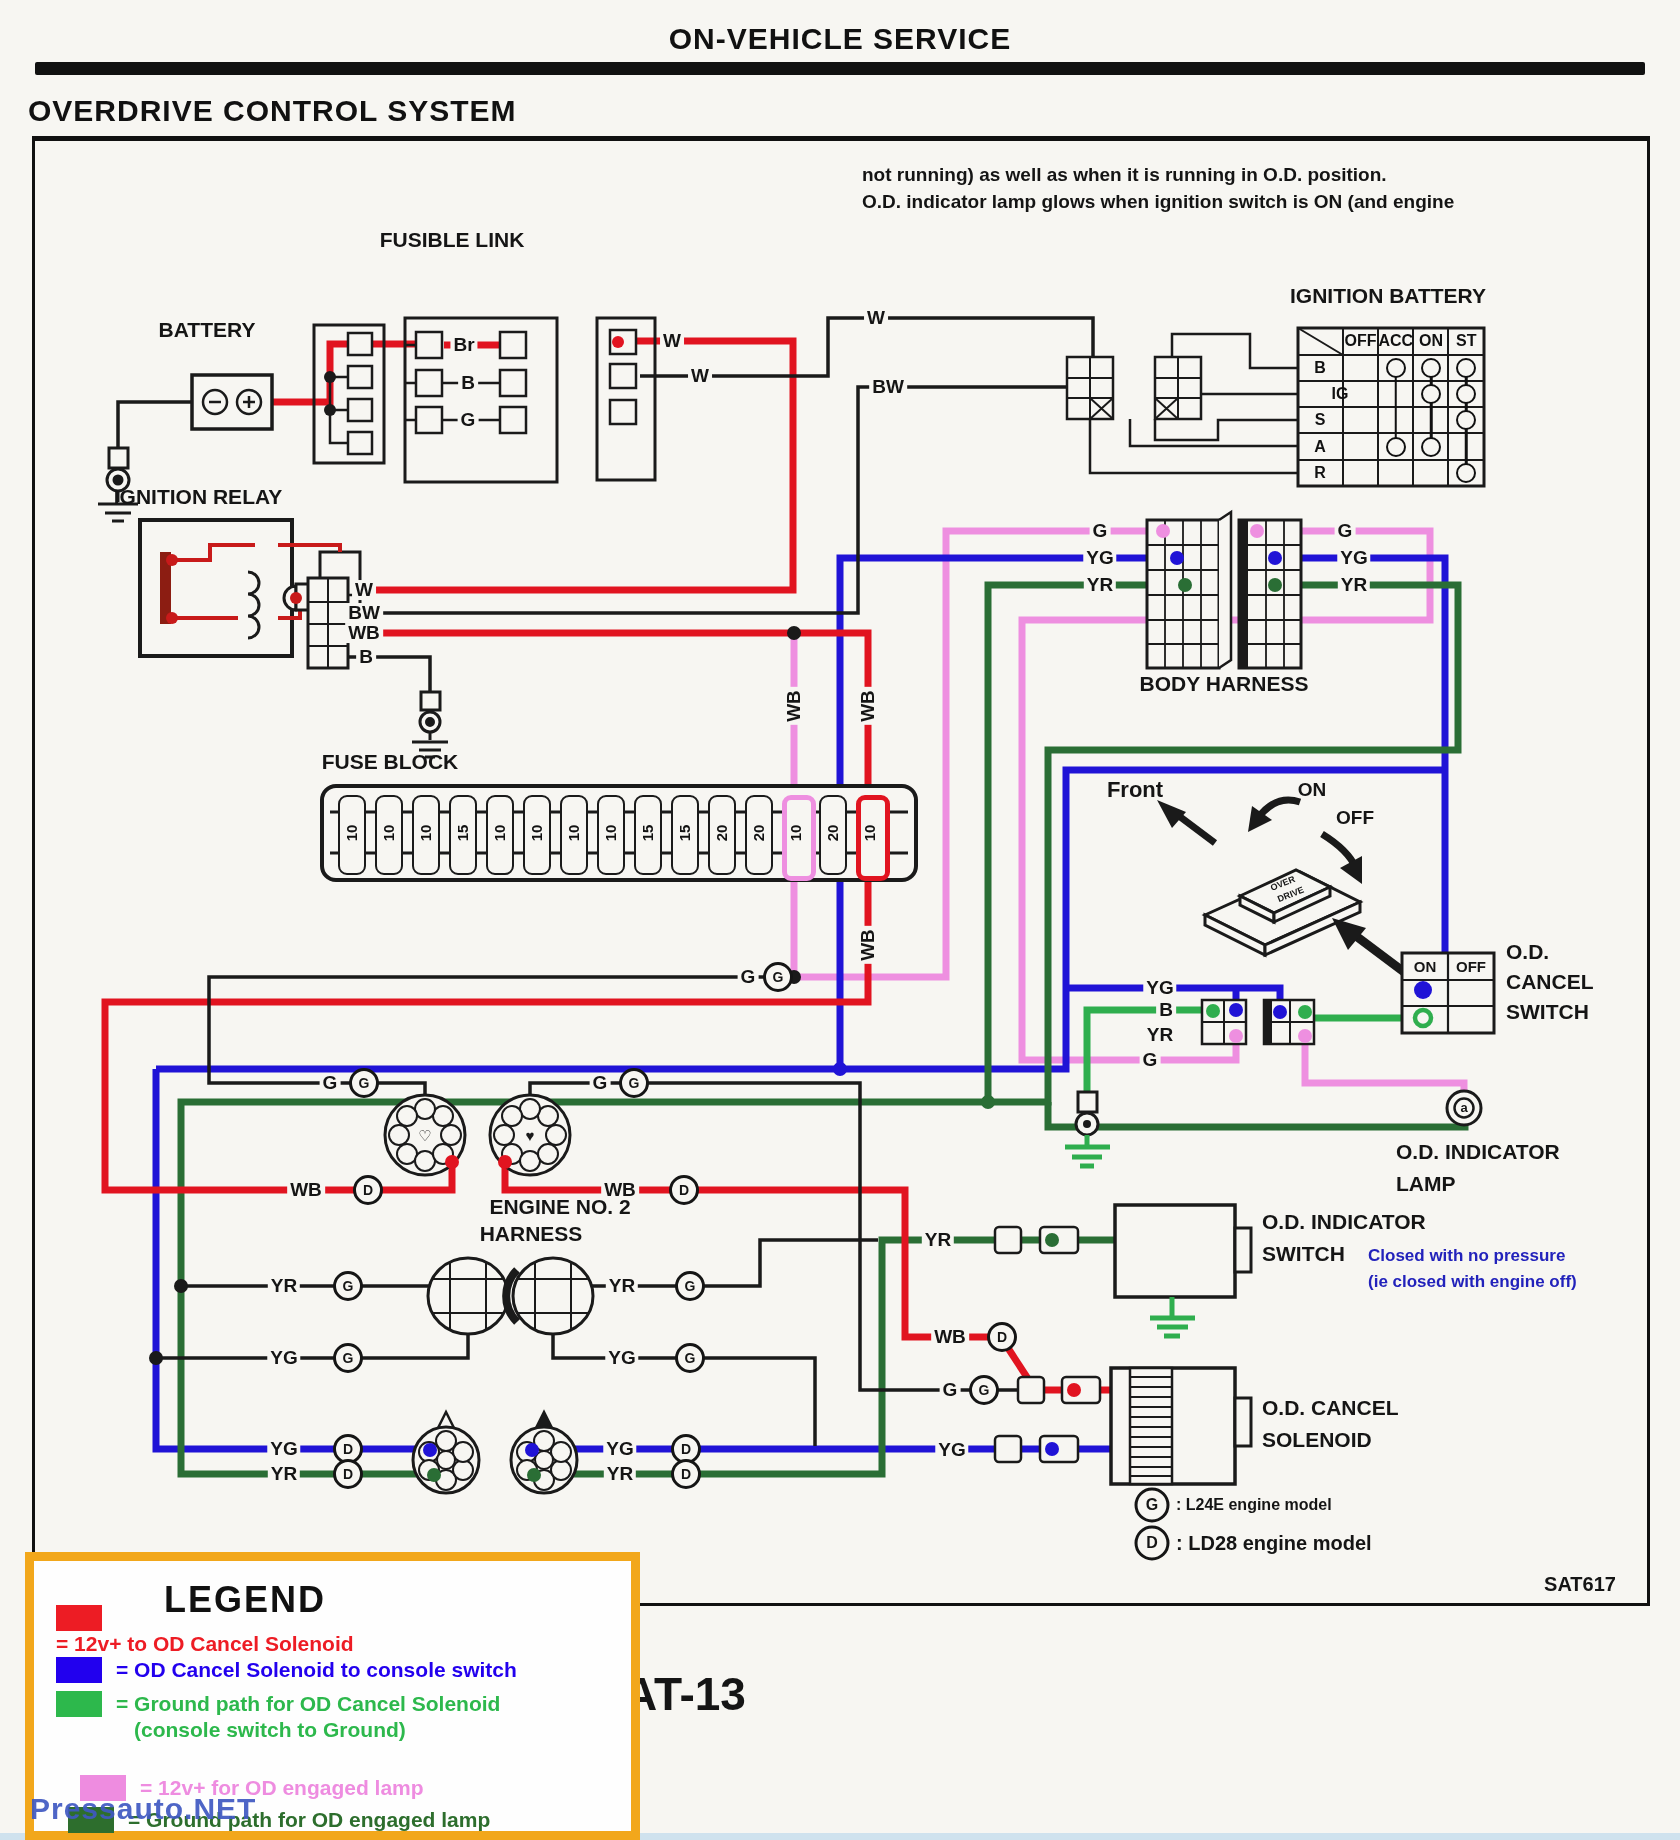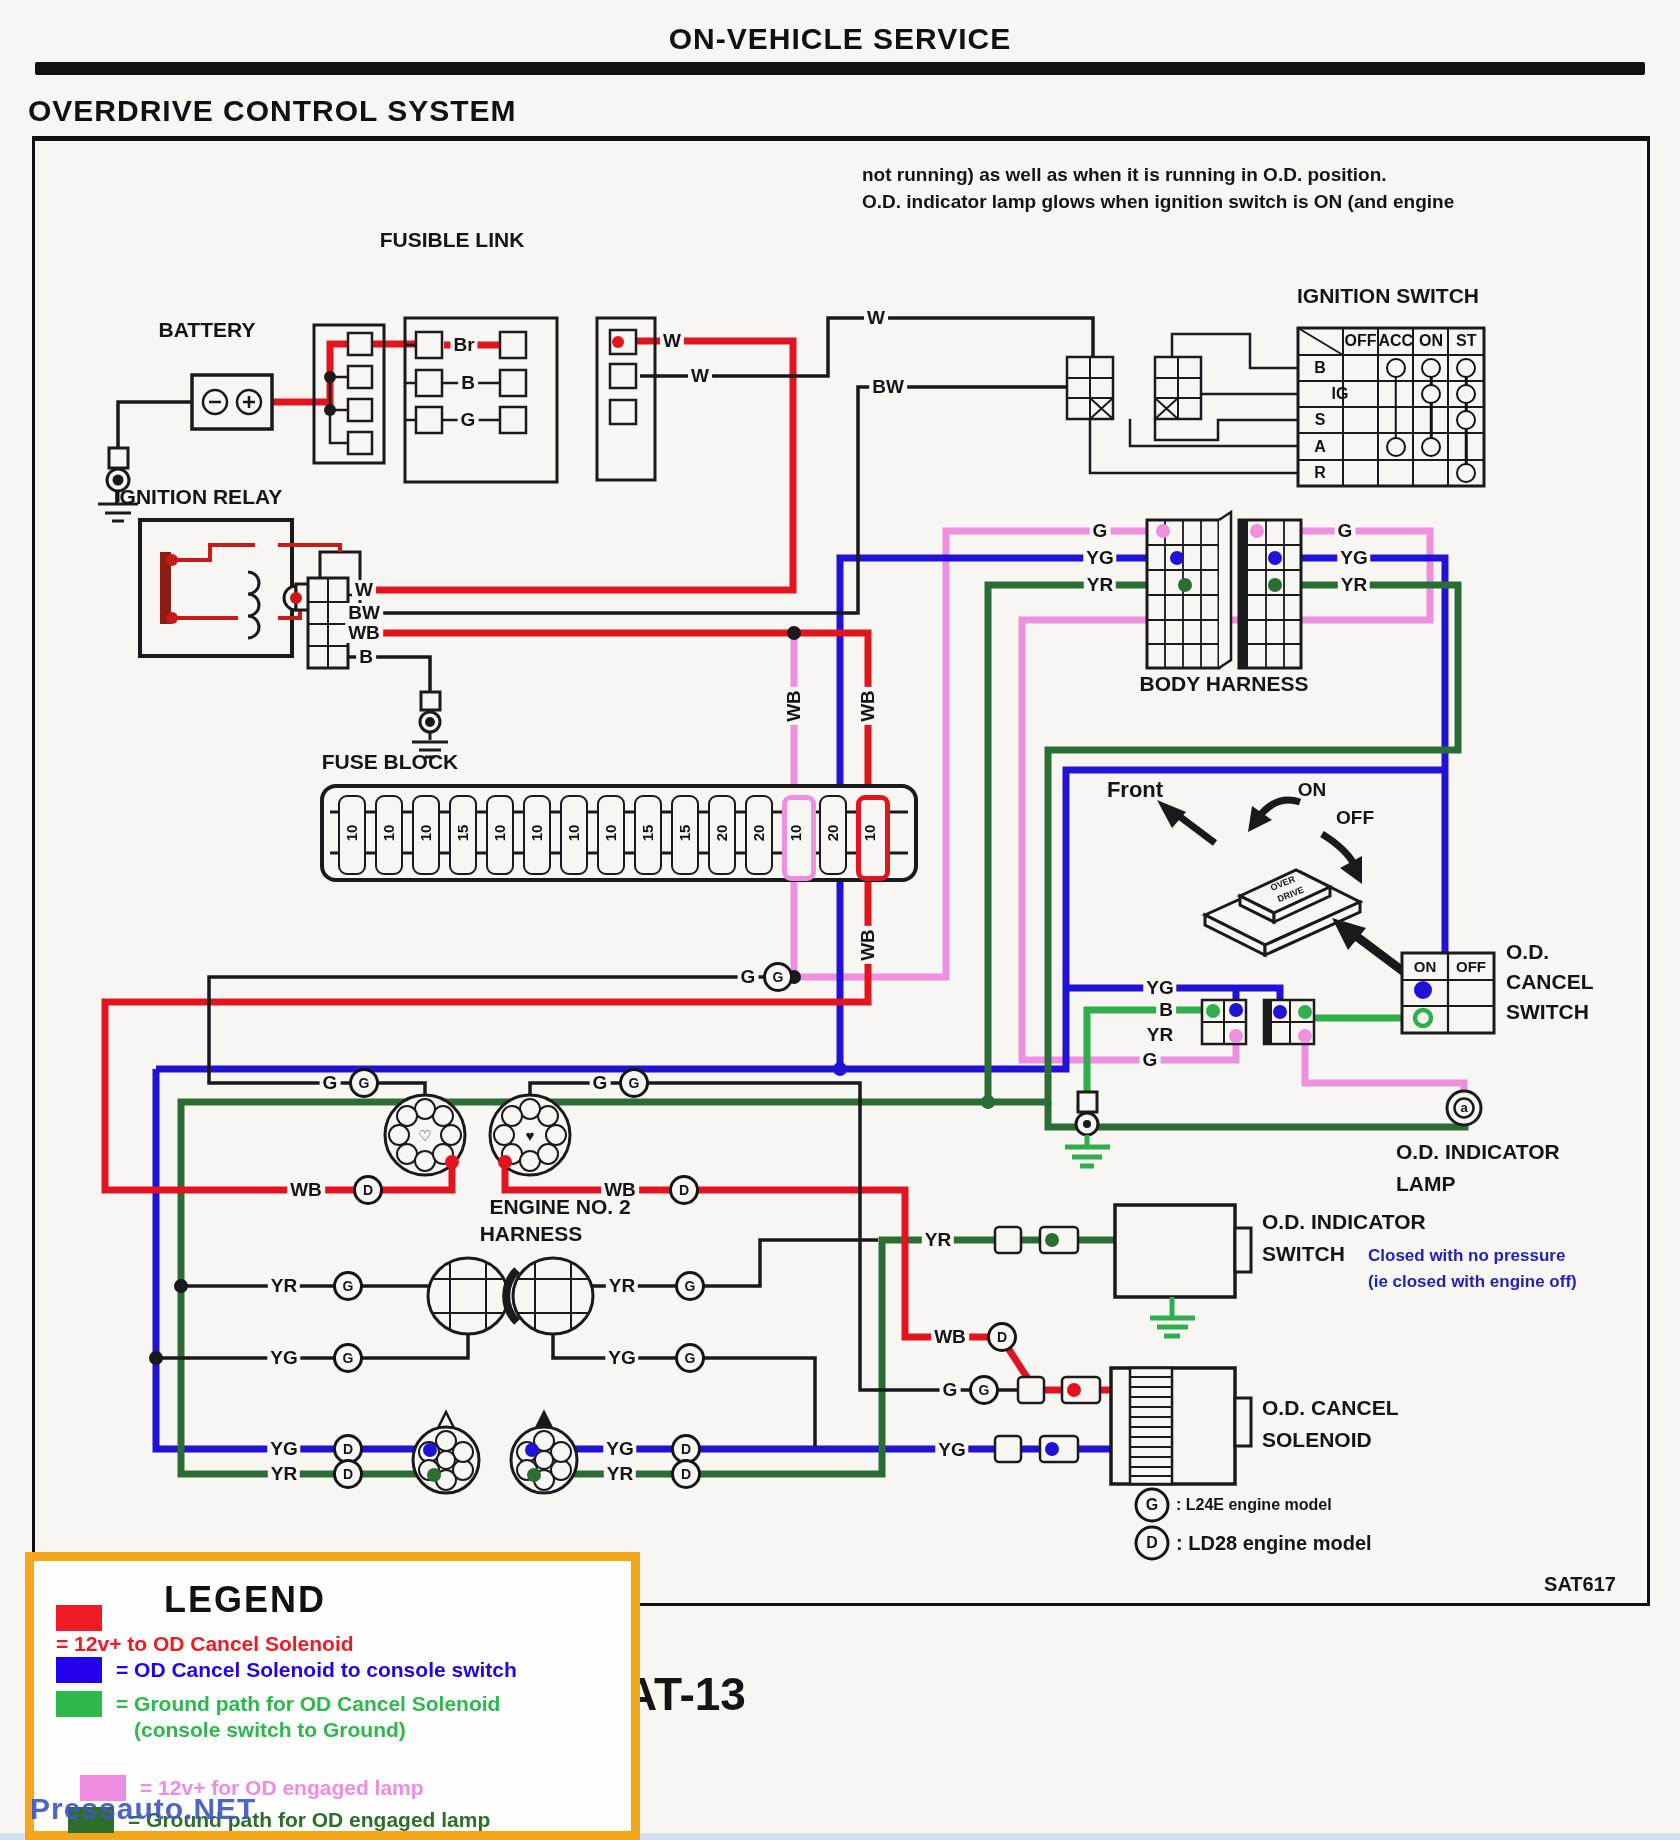--- a/index.html
+++ b/index.html
@@ -397,21 +397,21 @@
       <circle cx="434" cy="1475" r="7" fill="#2a6e35"></circle>
         <circle cx="534" cy="1475" r="7" fill="#2a6e35"></circle>
       <circle cx="1052" cy="1240" r="7" fill="#2a6e35"></circle>
         <circle cx="1052" cy="1449" r="7" fill="#2013d6"></circle>
     </g>
   </svg>
 
   <div id="labels">
       <div class="lbl nobg" style="left: 207px; top: 330px; font-size: 21px; transform: translate(-50%, -50%);">BATTERY</div>
       <div class="lbl nobg" style="left: 452px; top: 240px; font-size: 21px; transform: translate(-50%, -50%);">FUSIBLE LINK</div>
-      <div class="lbl nobg" style="left: 1388px; top: 296px; font-size: 21px; transform: translate(-50%, -50%);">IGNITION SWITCH</div>
+      <div class="lbl nobg" style="left: 1388px; top: 296px; font-size: 21px; transform: translate(-50%, -50%);">IGNITION BATTERY</div>
       <div class="lbl nobg" style="left: 198px; top: 497px; font-size: 21px; transform: translate(-50%, -50%);">IGNITION RELAY</div>
       <div class="lbl nobg" style="left: 390px; top: 762px; font-size: 21px; transform: translate(-50%, -50%);">FUSE BLOCK</div>
       <div class="lbl nobg" style="left: 1224px; top: 684px; font-size: 21px; transform: translate(-50%, -50%);">BODY HARNESS</div>
       <div class="lbl nobg" style="left: 560px; top: 1207px; font-size: 21px; transform: translate(-50%, -50%);">ENGINE NO. 2</div>
       <div class="lbl nobg" style="left: 531px; top: 1234px; font-size: 21px; transform: translate(-50%, -50%);">HARNESS</div>
       <div class="lbl nobg" style="left: 1135px; top: 790px; font-size: 22px; transform: translate(-50%, -50%);">Front</div>
       <div class="lbl nobg" style="left: 1312px; top: 790px; font-size: 19px; transform: translate(-50%, -50%);">ON</div>
       <div class="lbl nobg" style="left: 1355px; top: 818px; font-size: 19px; transform: translate(-50%, -50%);">OFF</div>
       <div class="lbl nobg" style="left: 1283px; top: 884px; font-size: 9px; transform: translate(-50%, -50%) rotate(-22deg);">OVER</div>
       <div class="lbl nobg" style="left: 1291px; top: 895px; font-size: 9px; transform: translate(-50%, -50%) rotate(-22deg);">DRIVE</div>

